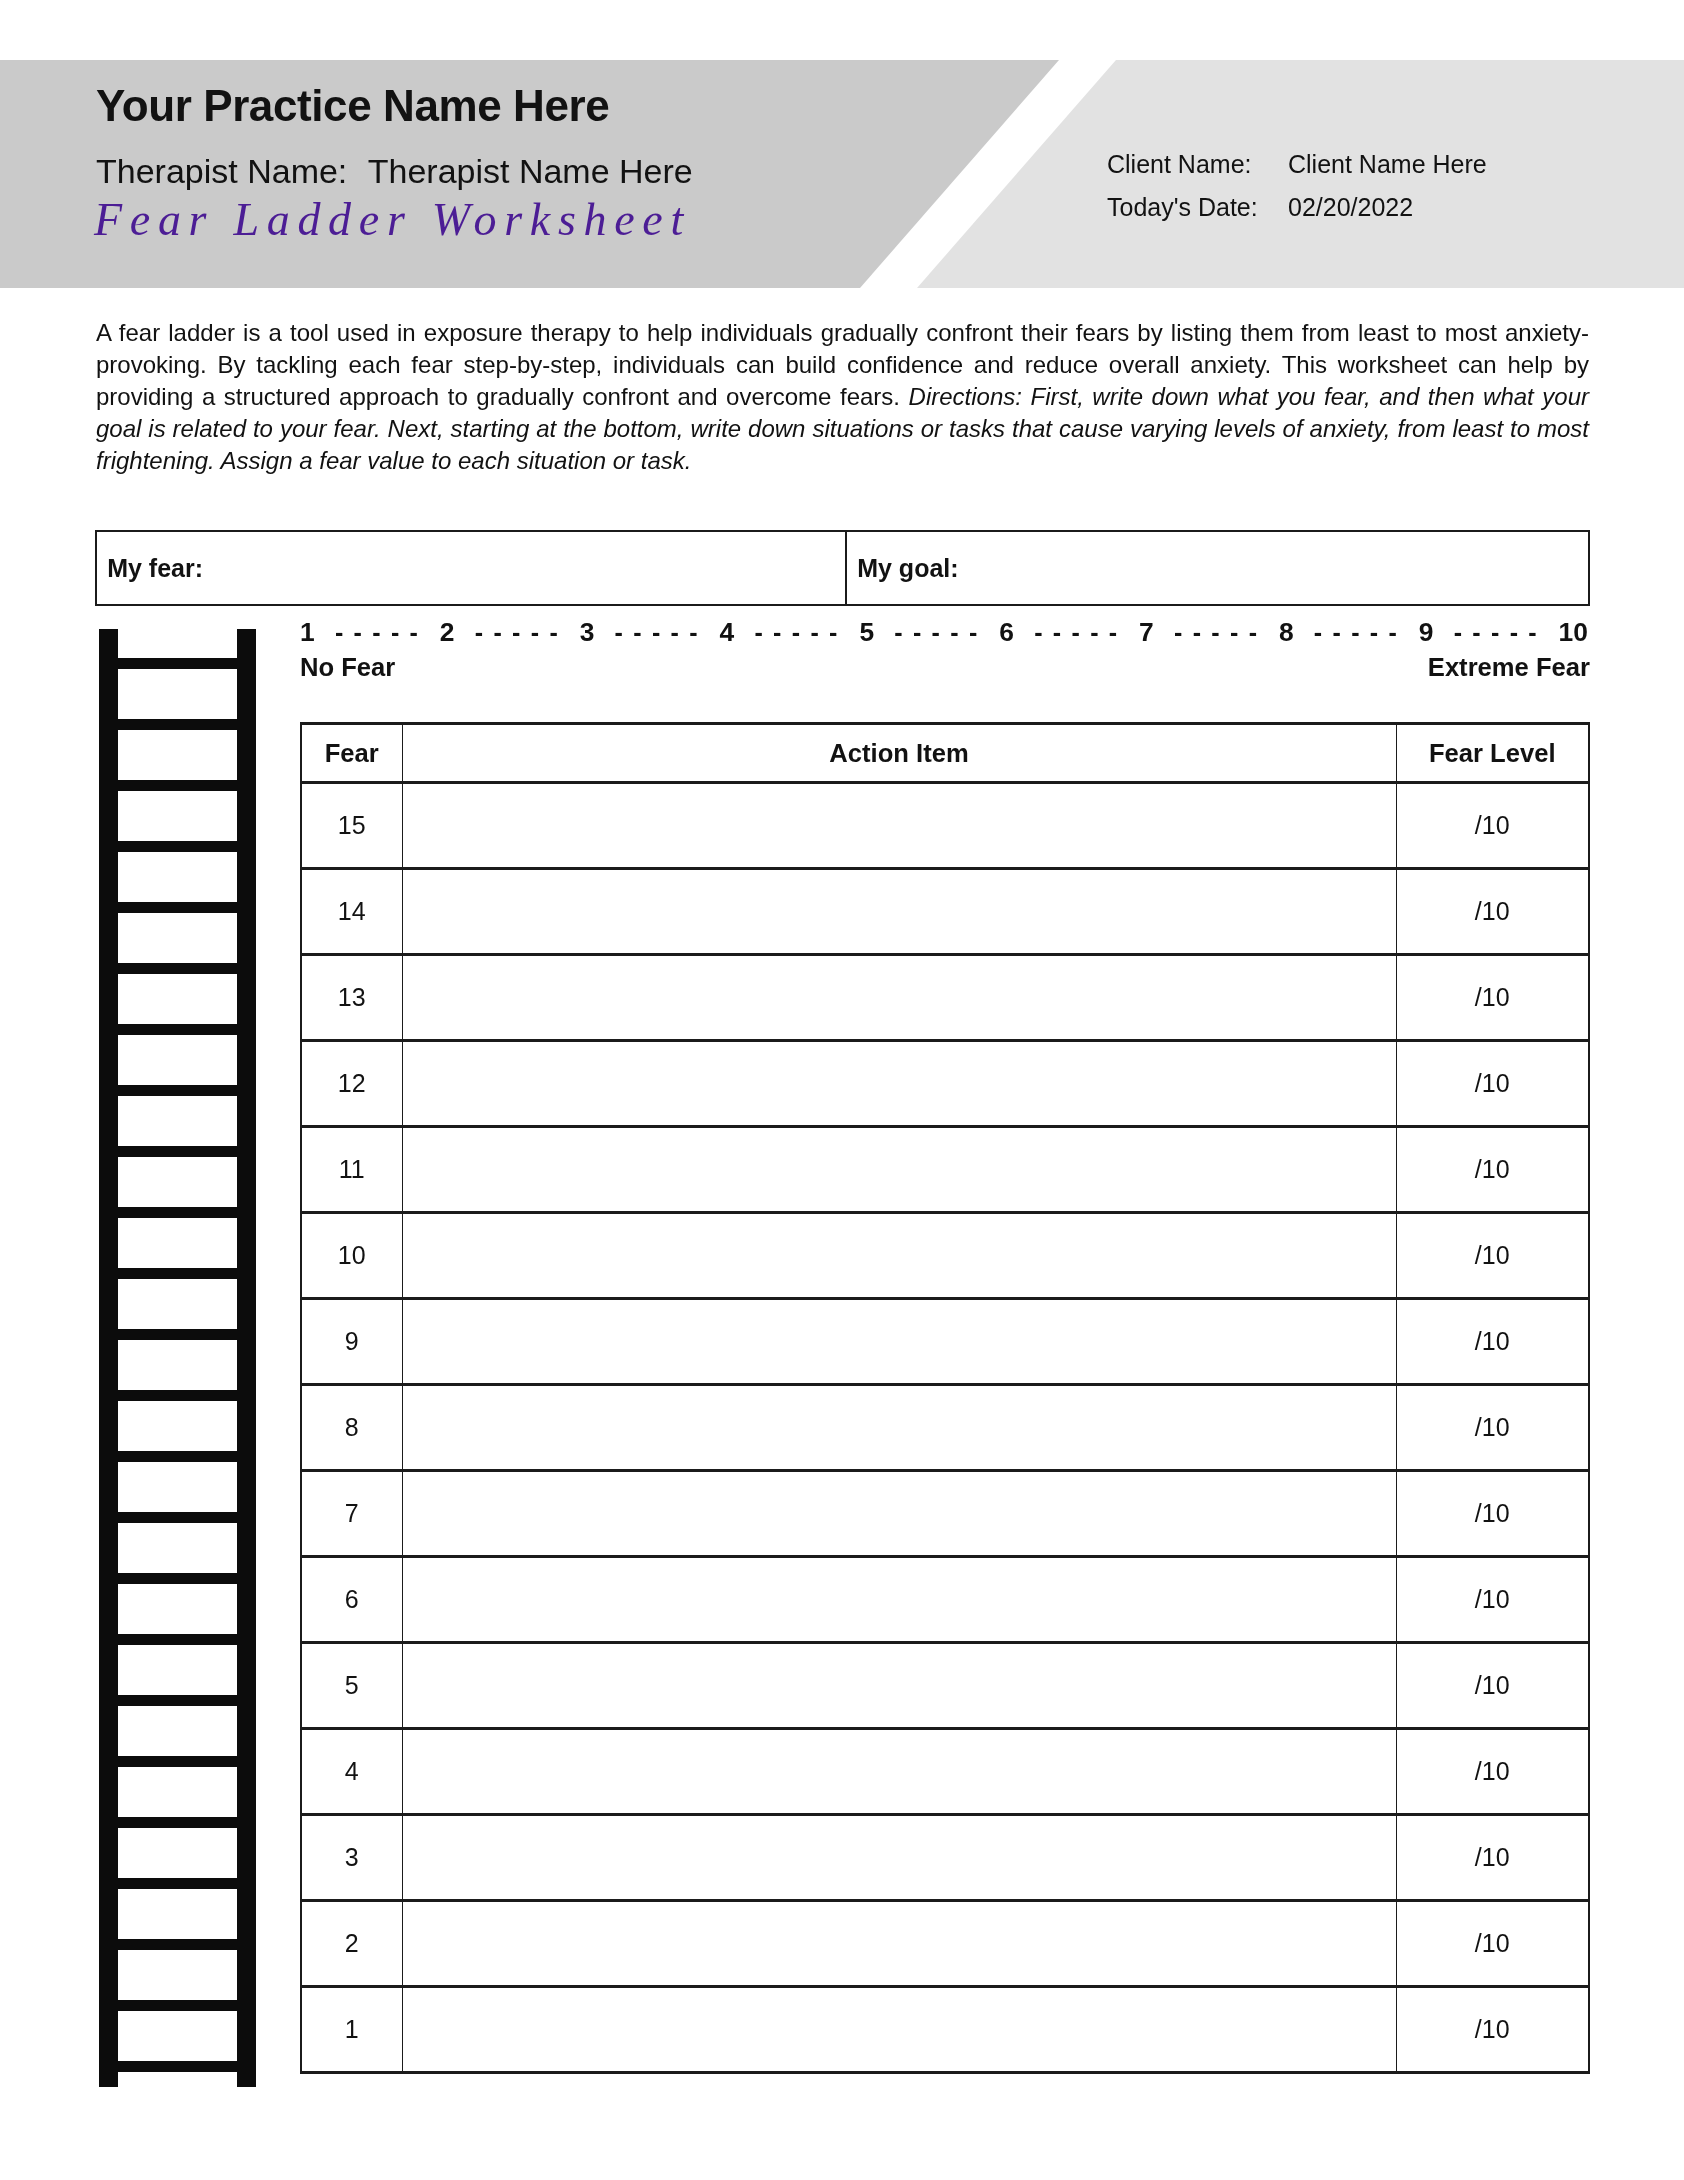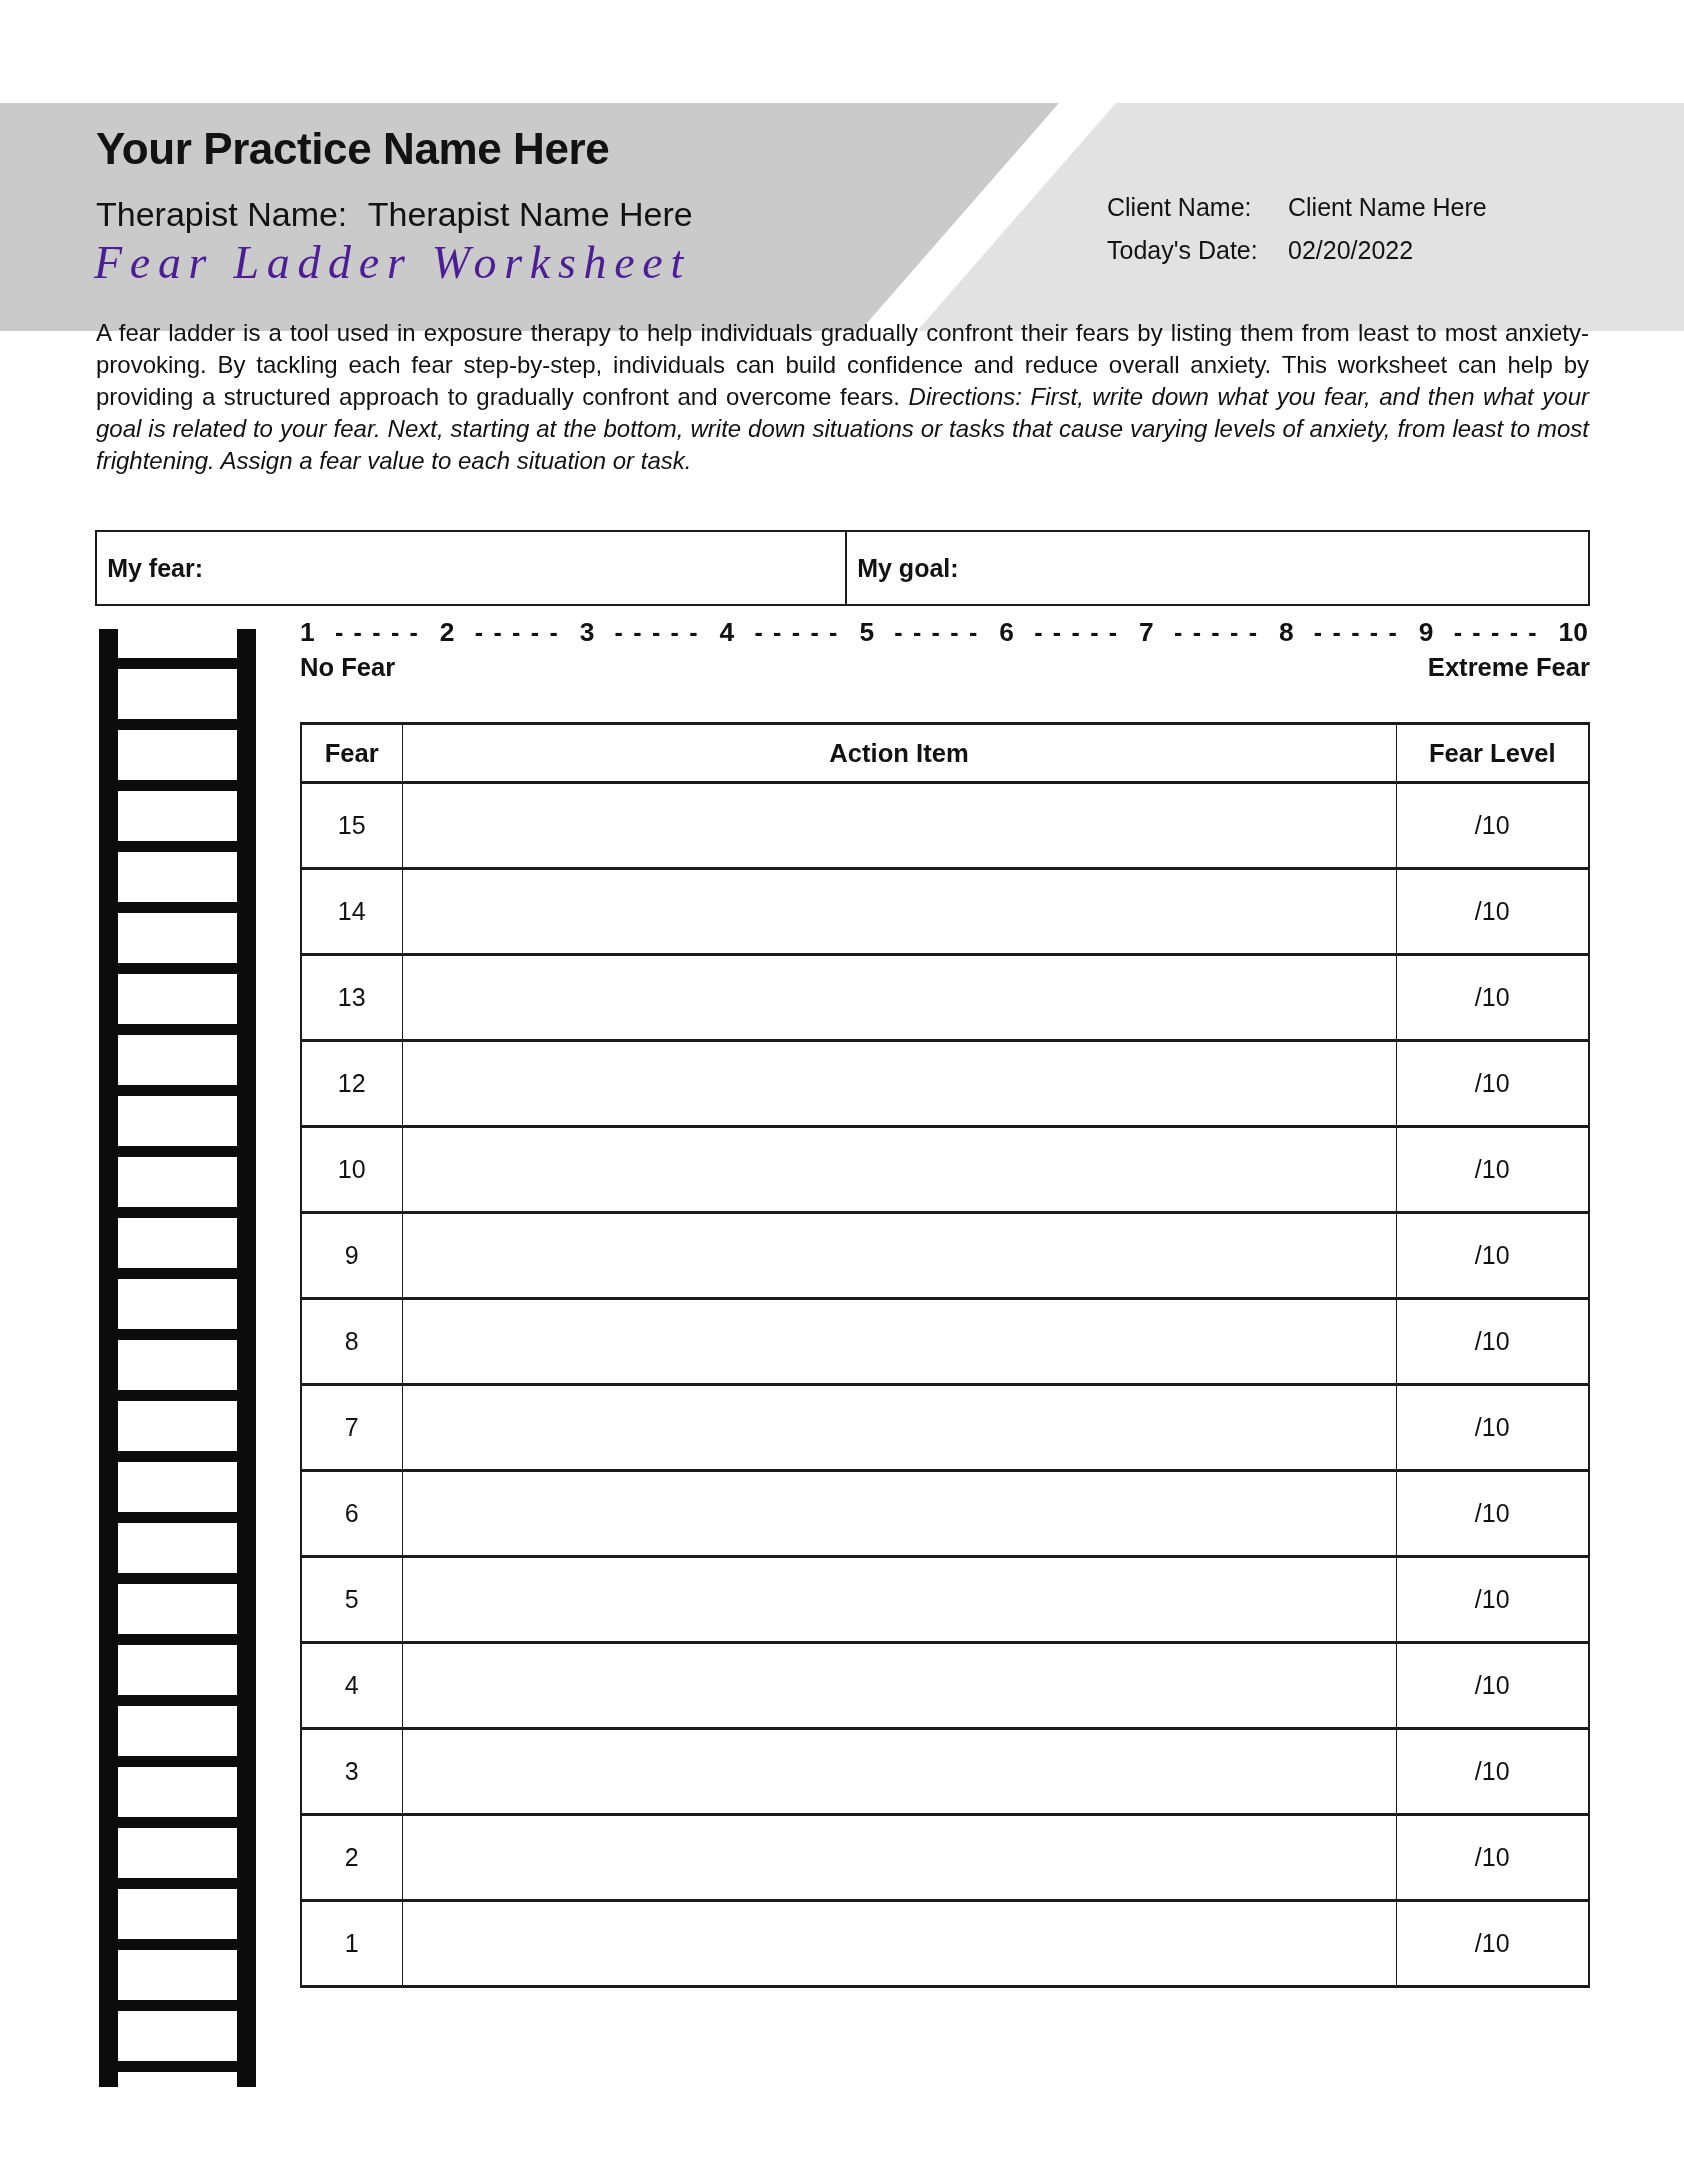--- a/index.html
+++ b/index.html
@@ -1,21 +1,21 @@
 <!DOCTYPE html>
 <html style="font-size:13.6px"><head>
 <meta charset="utf-8">
 <style>
   html,body{margin:0;padding:0;}
   body{
     width:1685px;height:2181px;background:#ffffff;position:relative;
     font-family:"Liberation Sans","DejaVu Sans",sans-serif;color:#121212;
     overflow:hidden;
   }
-  .band{position:absolute;top:0;left:0;width:1685px;height:288px;margin-top:43px;}
+  .band{position:absolute;top:0;left:0;width:1685px;height:288px;}
   .band-left{position:absolute;inset:0;background:#cacaca;
     clip-path:polygon(0 60px,1059px 60px,860px 288px,0 288px);}
   .band-right{position:absolute;inset:0;background:#e2e2e2;
     clip-path:polygon(1116px 60px,1685px 60px,1685px 288px,917px 288px);}
 
   .practice{position:absolute;left:96px;top:81px;font-size:44px;font-weight:bold;letter-spacing:-0.4px;white-space:nowrap;}
   .therapist{position:absolute;left:96px;top:152px;font-size:34px;white-space:nowrap;}
   .therapist .value{margin-left:20.4px;}
   .script-title{position:absolute;left:94px;top:193px;
     font-family:"Liberation Serif","DejaVu Serif",serif;font-style:italic;
@@ -159,20 +159,25 @@
         <td>13</td>
         <td></td>
         <td>/10</td>
       </tr>
       <tr>
         <td>12</td>
         <td></td>
         <td>/10</td>
       </tr>
       <tr>
+        <td>11</td>
+        <td></td>
+        <td>/10</td>
+      </tr>
+      <tr>
         <td>10</td>
         <td></td>
         <td>/10</td>
       </tr>
       <tr>
         <td>9</td>
         <td></td>
         <td>/10</td>
       </tr>
       <tr>

